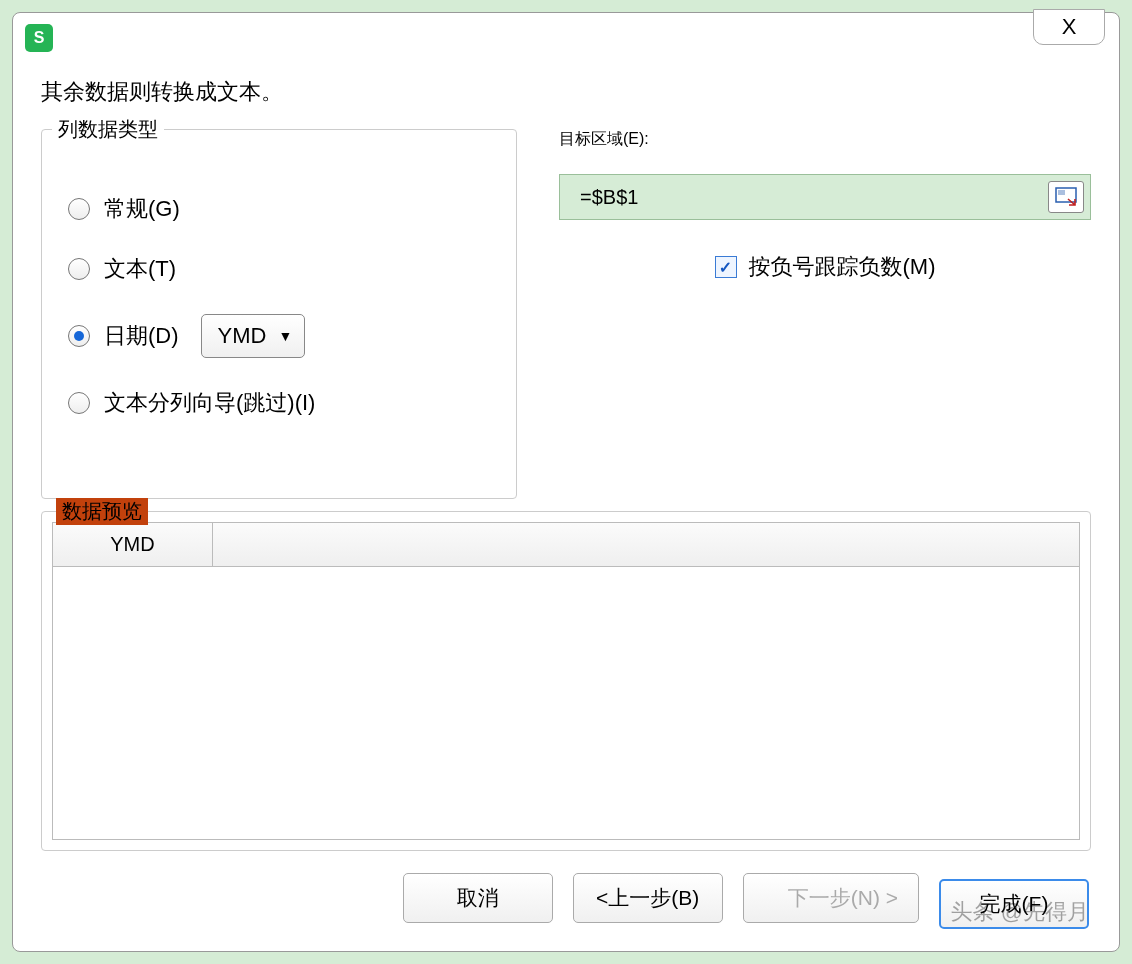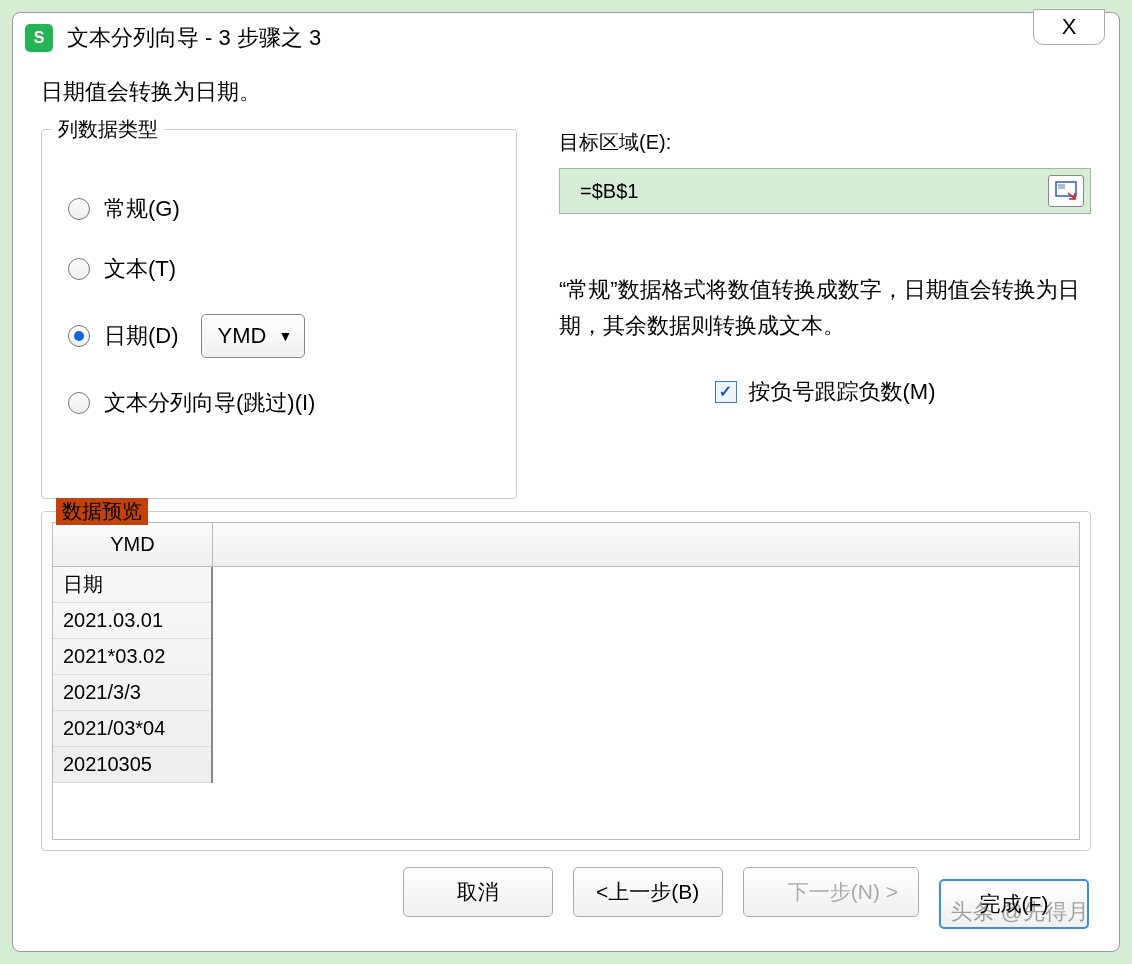--- a/index.html
+++ b/index.html
@@ -91,21 +91,21 @@
     .dropdown {
       display: inline-flex; align-items: center;
       border: 1px solid #888;
       border-radius: 5px;
       background: linear-gradient(#fff,#f0f0f0);
       height: 44px; padding: 0 12px 0 16px;
       margin-left: 8px;
     }
     .dropdown-arrow { margin-left: 12px; font-size: 14px; }
     .right-panel { flex: 1; padding-top: 0; }
-    .dest-label { font-size: 20px; margin-bottom: 12px; }
+    .dest-label { font-size: 16px; margin-bottom: 24px; }
     .dest-input-wrap {
       display: flex; align-items: center;
       border: 1px solid #9abf9a;
       background: #d6ecd6;
       height: 46px;
       padding: 0 6px 0 20px;
     }
     .dest-input {
       flex: 1; background: transparent; border: none; outline: none;
       font-size: 20px; font-family: inherit;
@@ -175,20 +175,21 @@
       height: 36px; padding: 0 10px;
       display: flex; align-items: center;
       font-size: 20px;
       border-bottom: 1px solid #ddd;
     }
     .button-row {
       display: flex;
       justify-content: flex-end;
       gap: 20px;
       padding: 4px 2px 10px 2px;
+      align-items: center;
     }
     .btn {
       min-width: 150px;
       height: 50px;
       border: 1px solid #aaa;
       border-radius: 5px;
       background: linear-gradient(#fff,#f0f0f0);
       display: flex; align-items: center; justify-content: center;
       font-size: 21px;
       padding: 0 20px;
@@ -204,28 +205,27 @@
       pointer-events: none;
       text-align: right;
     }
   </style>
 </head>
 <body>
 
 <div class="dialog">
   <div class="titlebar">
     <div class="app-icon">S</div>
-    <div class="title-text">文本分列向导 - 3 步骤之 3</div>
     <div class="close-btn">
       <span>X</span>
     </div>
   </div>
 
   <div class="content">
-    <div class="instruction">日期值会转换为日期。</div>
+    <div class="instruction">其余数据则转换成文本。</div>
 
     <div class="upper-area">
       <div class="fieldset">
         <div class="fieldset-legend">列数据类型</div>
         <div class="radio-group">
           <div class="radio-row">
             <span class="radio"></span>
             <span>常规(G)</span>
           </div>
           <div class="radio-row">
@@ -252,44 +252,33 @@
         <div class="dest-input-wrap">
           <input class="dest-input" value="=$B$1" style="">
           <div class="range-btn">
             <svg width="22" height="20" viewBox="0 0 22 20">
               <rect x="1" y="1" width="20" height="14" fill="none" stroke="#2a5fb0" stroke-width="1.5"></rect>
               <rect x="3" y="3" width="7" height="5" fill="#2a5fb0" opacity="0.4"></rect>
               <path d="M13 12 L20 18 M20 12 L20 18 L14 18" stroke="#c02020" stroke-width="1.6" fill="none"></path>
             </svg>
           </div>
         </div>
-        <div class="help-text">“常规”数据格式将数值转换成数字，日期值会转换为日期，其余数据则转换成文本。</div>
         <div class="checkbox-row">
           <span class="checkbox">✓</span>
           <span>按负号跟踪负数(M)</span>
         </div>
       </div>
     </div>
 
     <div class="preview-fieldset">
       <div class="preview-legend">数据预览</div>
       <div class="preview-grid">
         <div class="preview-header-row">
           <div class="preview-header-cell">YMD</div>
         </div>
-        <div class="preview-body">
-          <div class="preview-col">
-            <div class="preview-cell">日期</div>
-            <div class="preview-cell">2021.03.01</div>
-            <div class="preview-cell">2021*03.02</div>
-            <div class="preview-cell">2021/3/3</div>
-            <div class="preview-cell">2021/03*04</div>
-            <div class="preview-cell">20210305</div>
-          </div>
-        </div>
       </div>
     </div>
 
     <div class="button-row">
       <div class="btn">
         <span>取消</span>
       </div>
       <div class="btn">
         <span>&lt;上一步(B)</span>
       </div>

